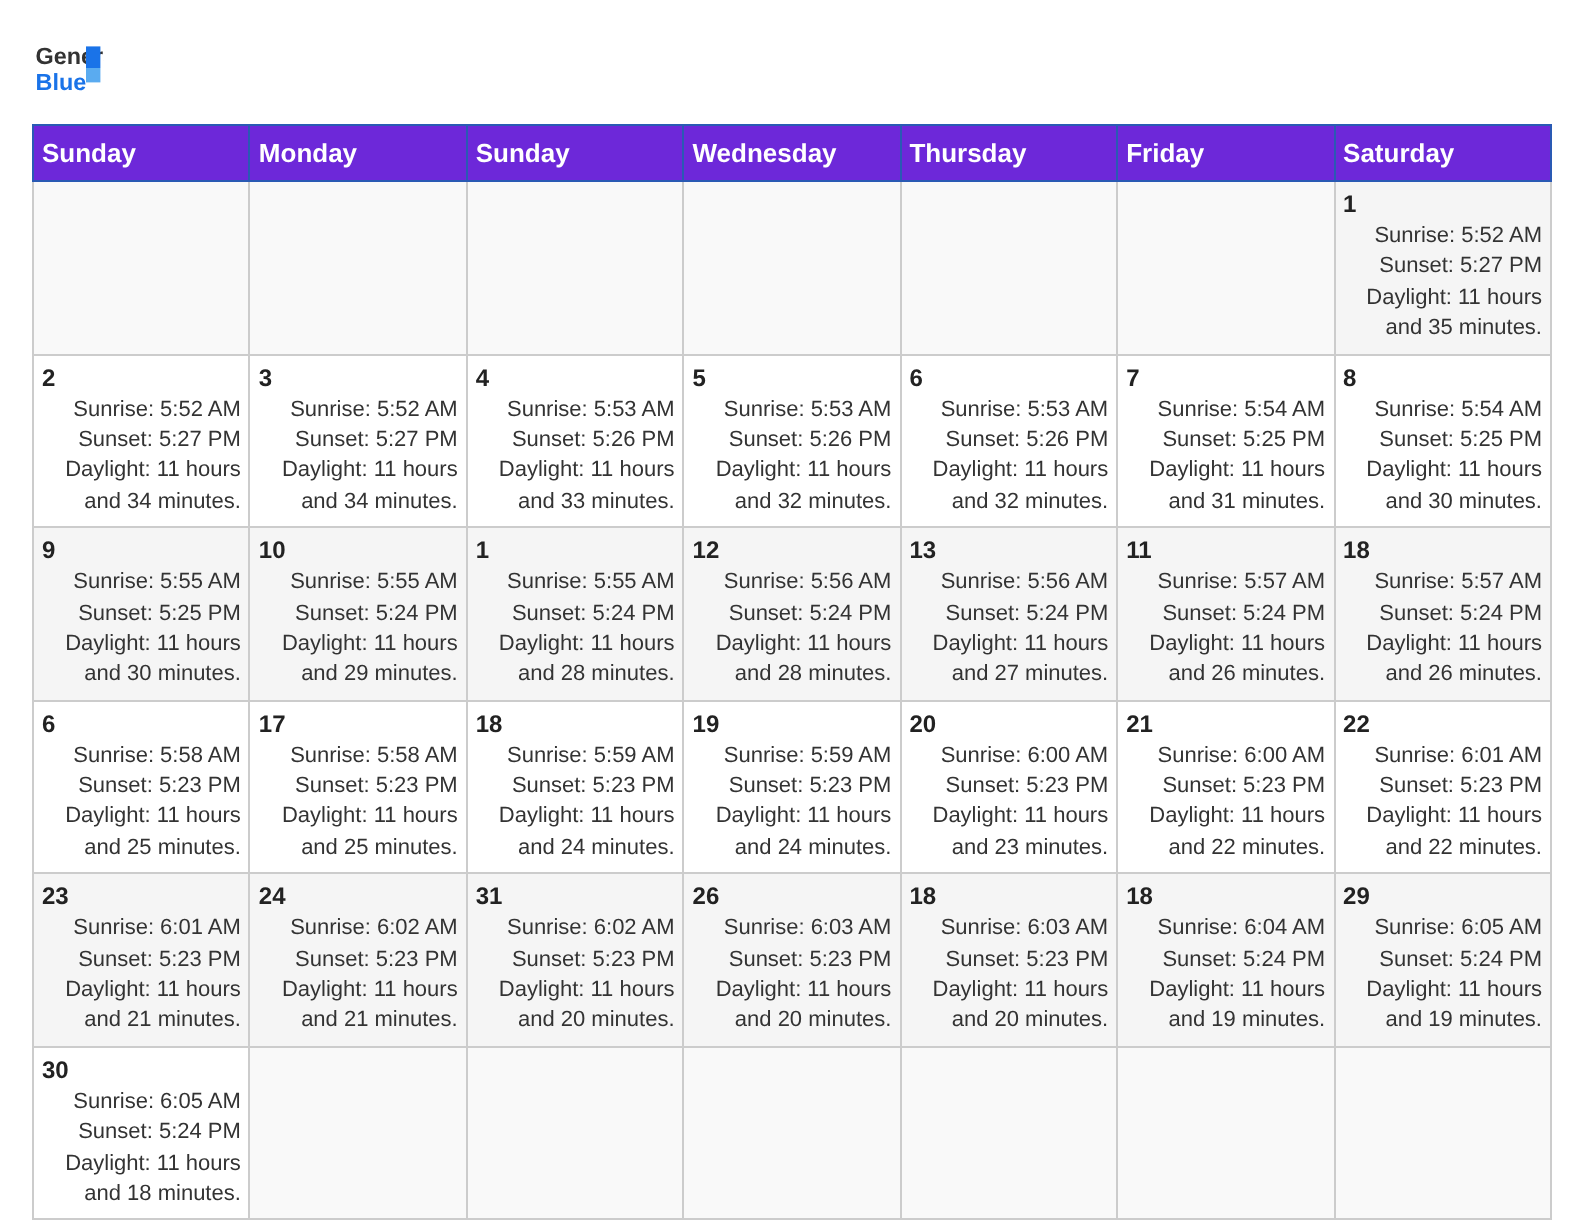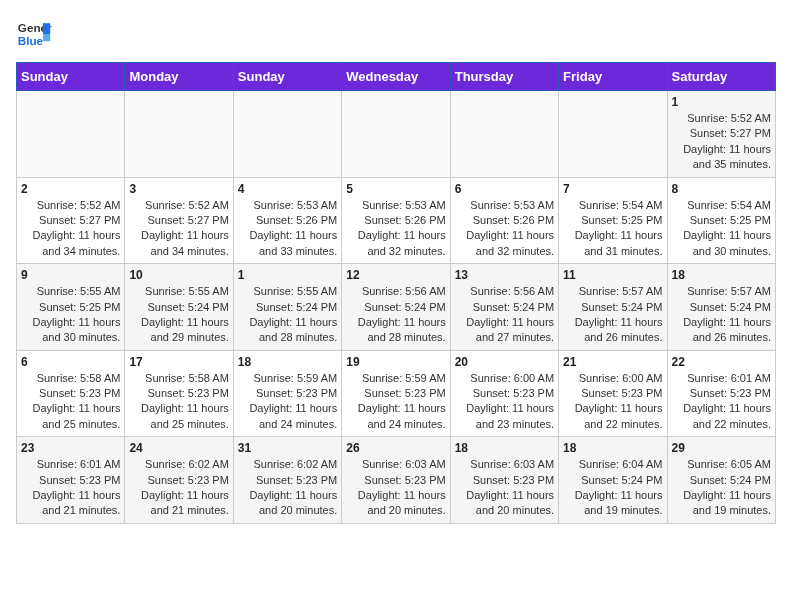--- a/index.html
+++ b/index.html
@@ -333,14 +333,29 @@
 and 19 minutes.</div>
         </td>
         <td>
           <span class="cell-date">29</span>
           <div class="cell-content" style="white-space: pre-line;">Sunrise: 6:05 AM
 Sunset: 5:24 PM
 Daylight: 11 hours
 and 19 minutes.</div>
         </td>
       </tr>
+      <tr class="row-even">
+        <td>
+          <span class="cell-date">30</span>
+          <div class="cell-content" style="white-space: pre-line;">Sunrise: 6:05 AM
+Sunset: 5:24 PM
+Daylight: 11 hours
+and 18 minutes.</div>
+        </td>
+        <td class="empty-cell"></td>
+        <td class="empty-cell"></td>
+        <td class="empty-cell"></td>
+        <td class="empty-cell"></td>
+        <td class="empty-cell"></td>
+        <td class="empty-cell"></td>
+      </tr>
     </tbody>
 </table>
 
 </body></html>

